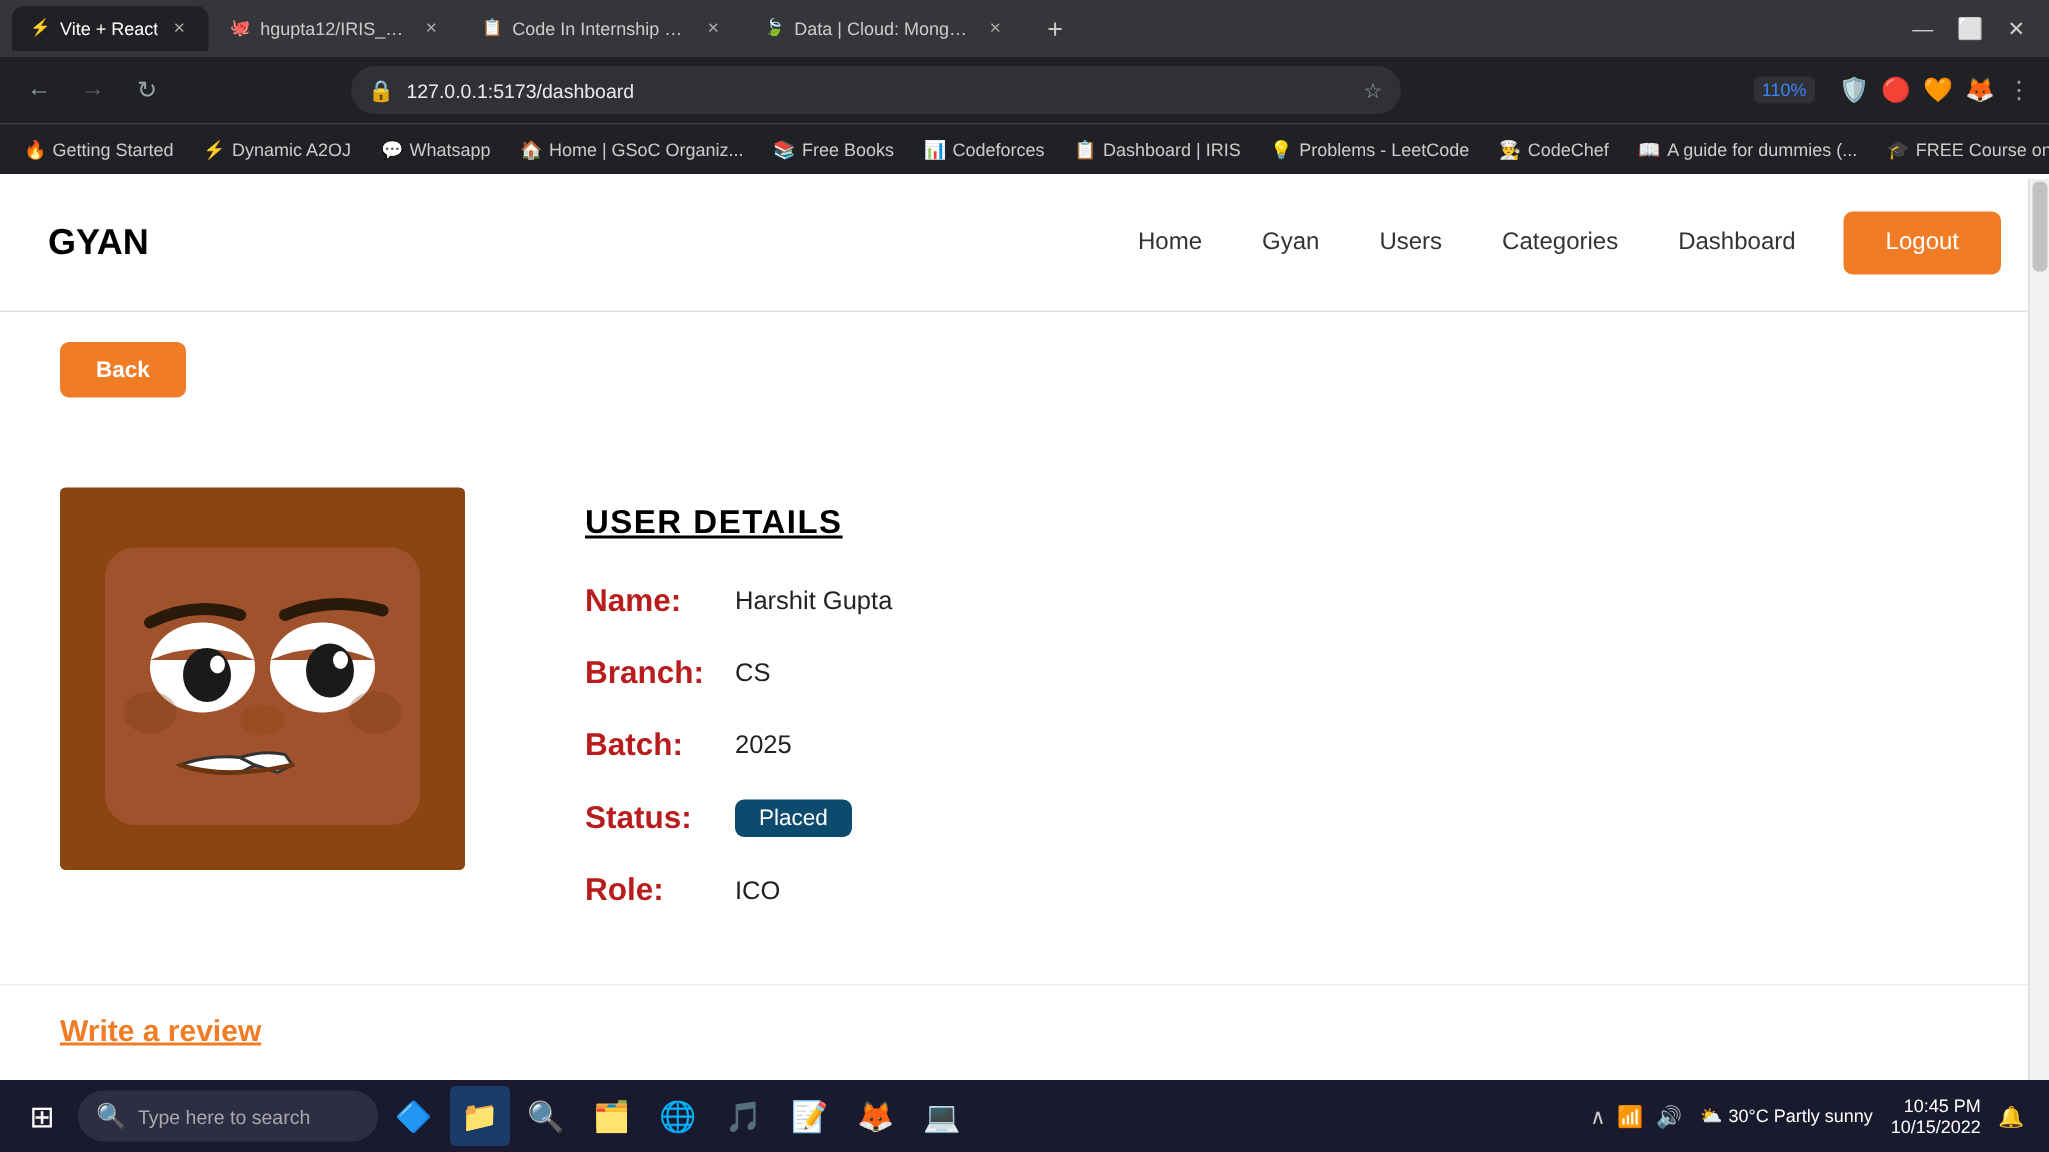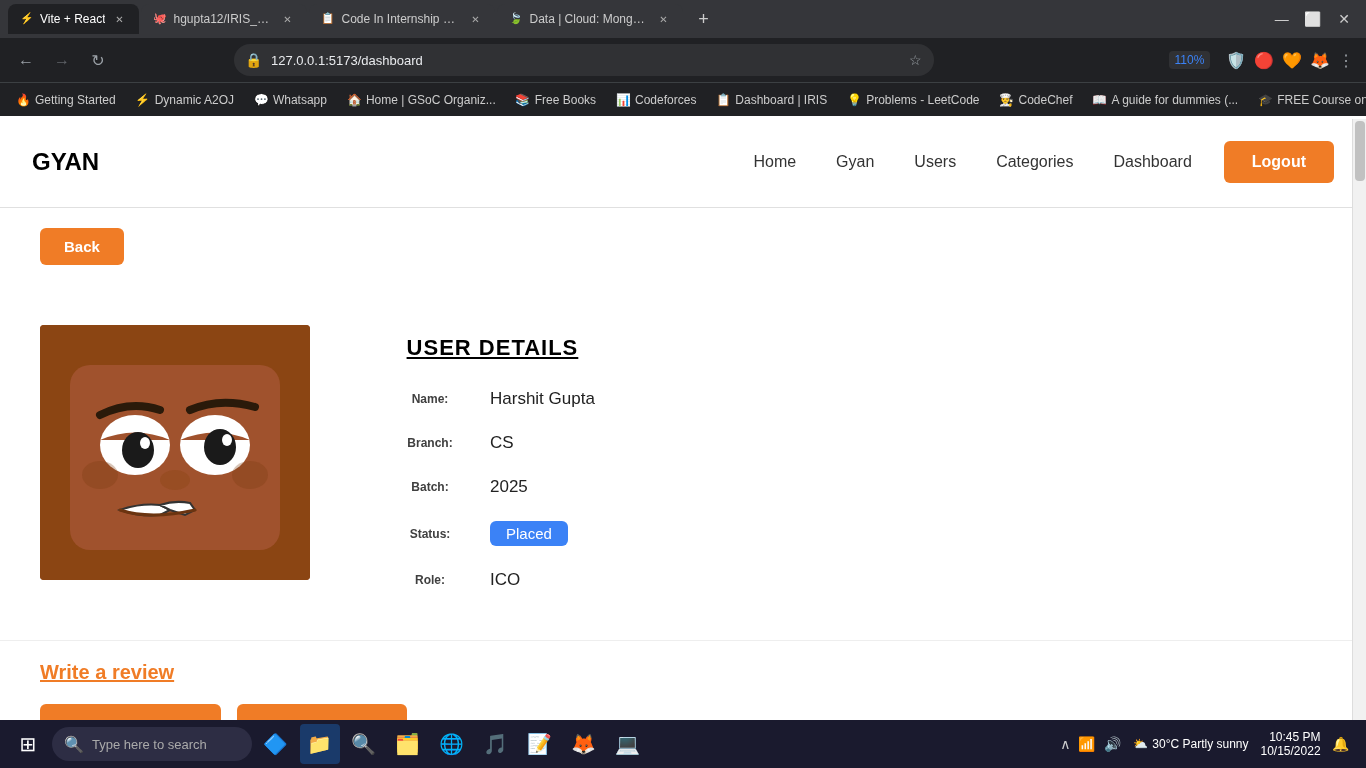--- a/index.html
+++ b/index.html
@@ -208,21 +208,21 @@
       cursor: pointer;
     }
 
     .logout-btn {
       background: #f07c26;
       color: #fff;
       border: none;
       padding: 12px 28px;
       border-radius: 6px;
       font-size: 16px;
-      font-weight: 700;
+      font-weight: 400;
       cursor: pointer;
     }
 
     
     .main-area {
       padding: 20px 40px;
     }
 
     .back-btn {
       background: #f07c26;
@@ -254,53 +254,52 @@
     }
 
     
     .avatar-svg {
       width: 100%;
       height: 100%;
     }
 
     .user-details-panel {
       padding-top: 10px;
-      text-align: center;
     }
 
     .user-details-title {
       font-size: 22px;
       font-weight: bold;
       text-decoration: underline;
       color: #000;
       margin-bottom: 28px;
       letter-spacing: 1px;
     }
 
     .detail-row {
       display: flex;
       align-items: center;
       margin-bottom: 24px;
       gap: 20px;
     }
 
     .detail-label {
-      font-size: 12px;
+      font-size: 21px;
       font-weight: bold;
-      color: #404040;
+      color: #b91c1c;
       min-width: 80px;
     }
 
     .detail-value {
       font-size: 17px;
       color: #222;
     }
 
     .status-badge {
-      background: #3b82f6;
+      background: #0c4a6e;
       color: #fff;
       padding: 4px 16px;
       border-radius: 6px;
       font-size: 15px;
       font-weight: 500;
     }
 
     .review-section {
       padding: 20px 40px;
       border-top: 1px solid #eee;

